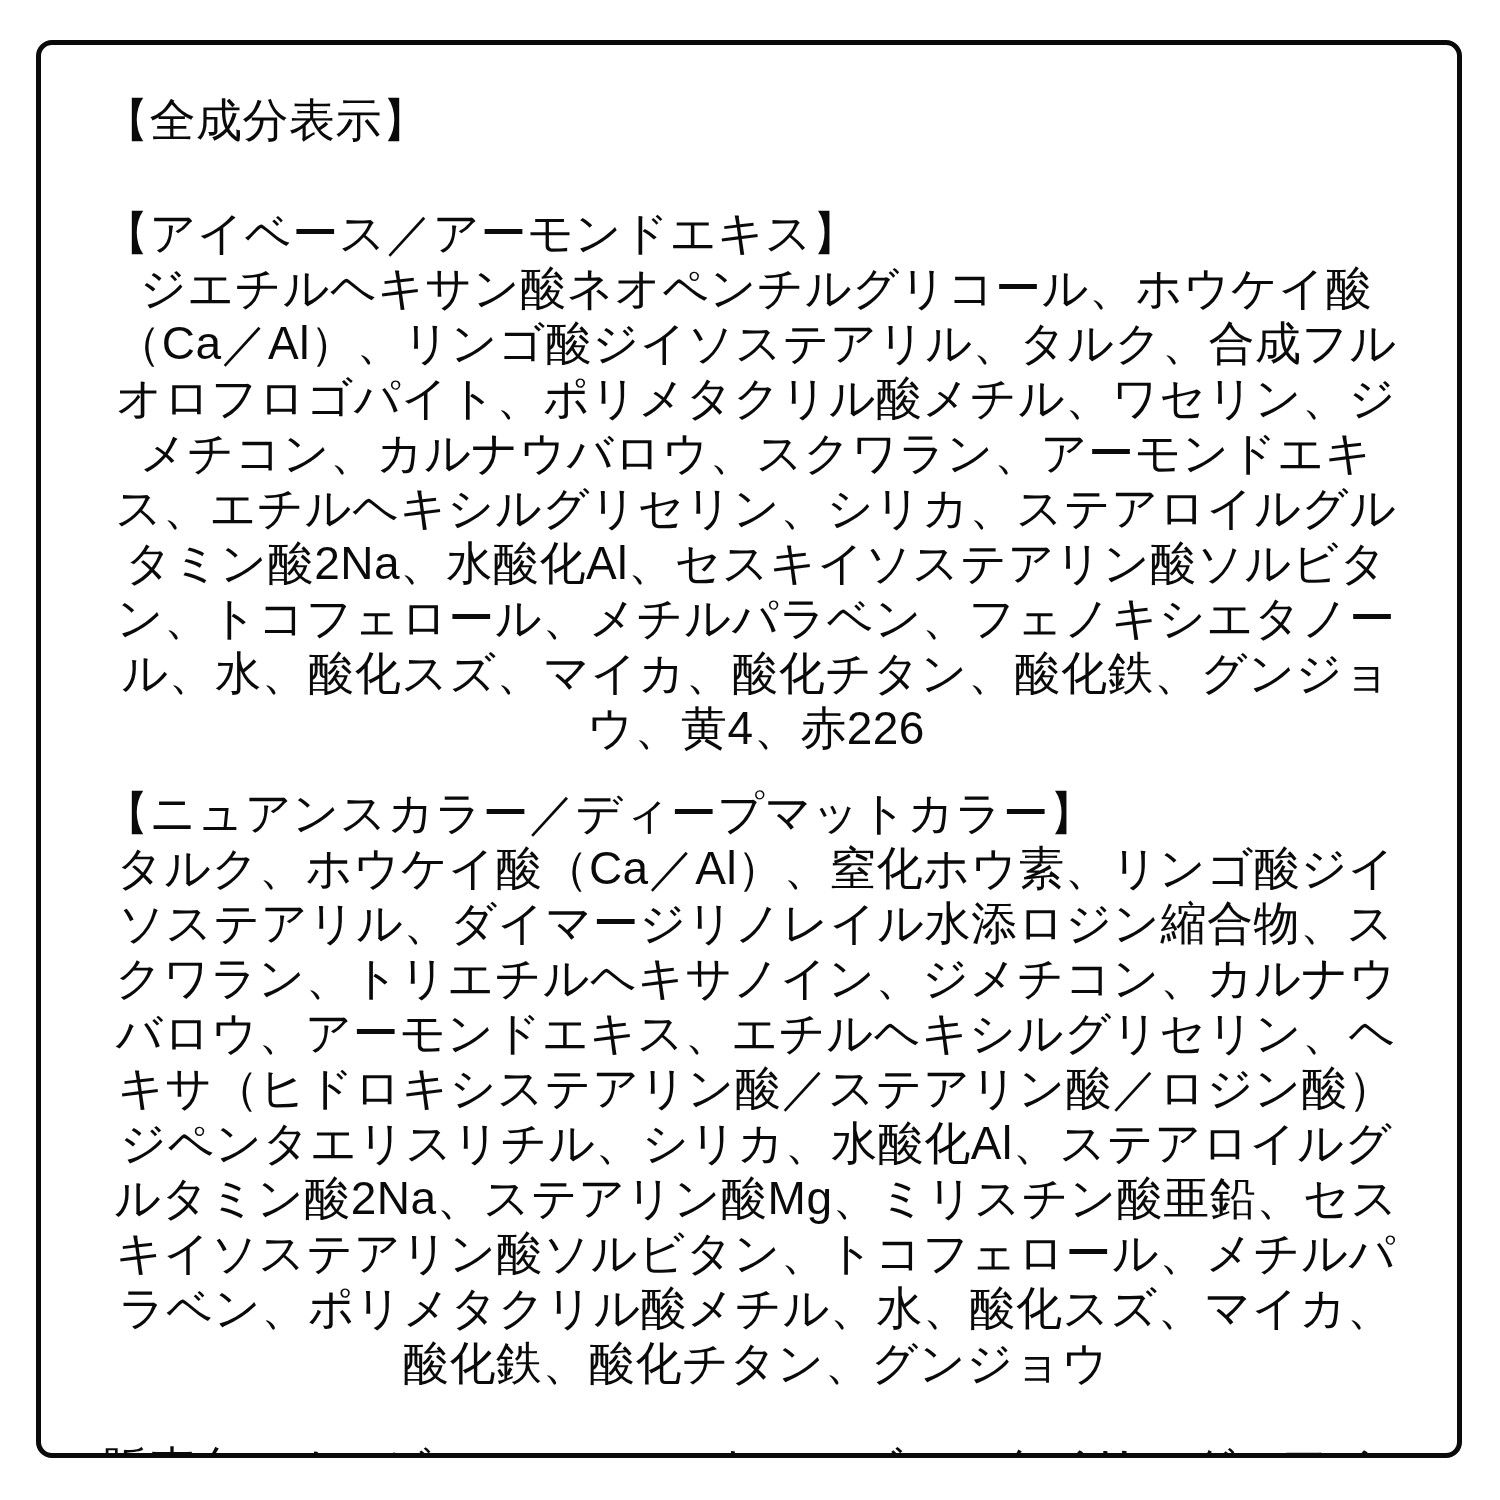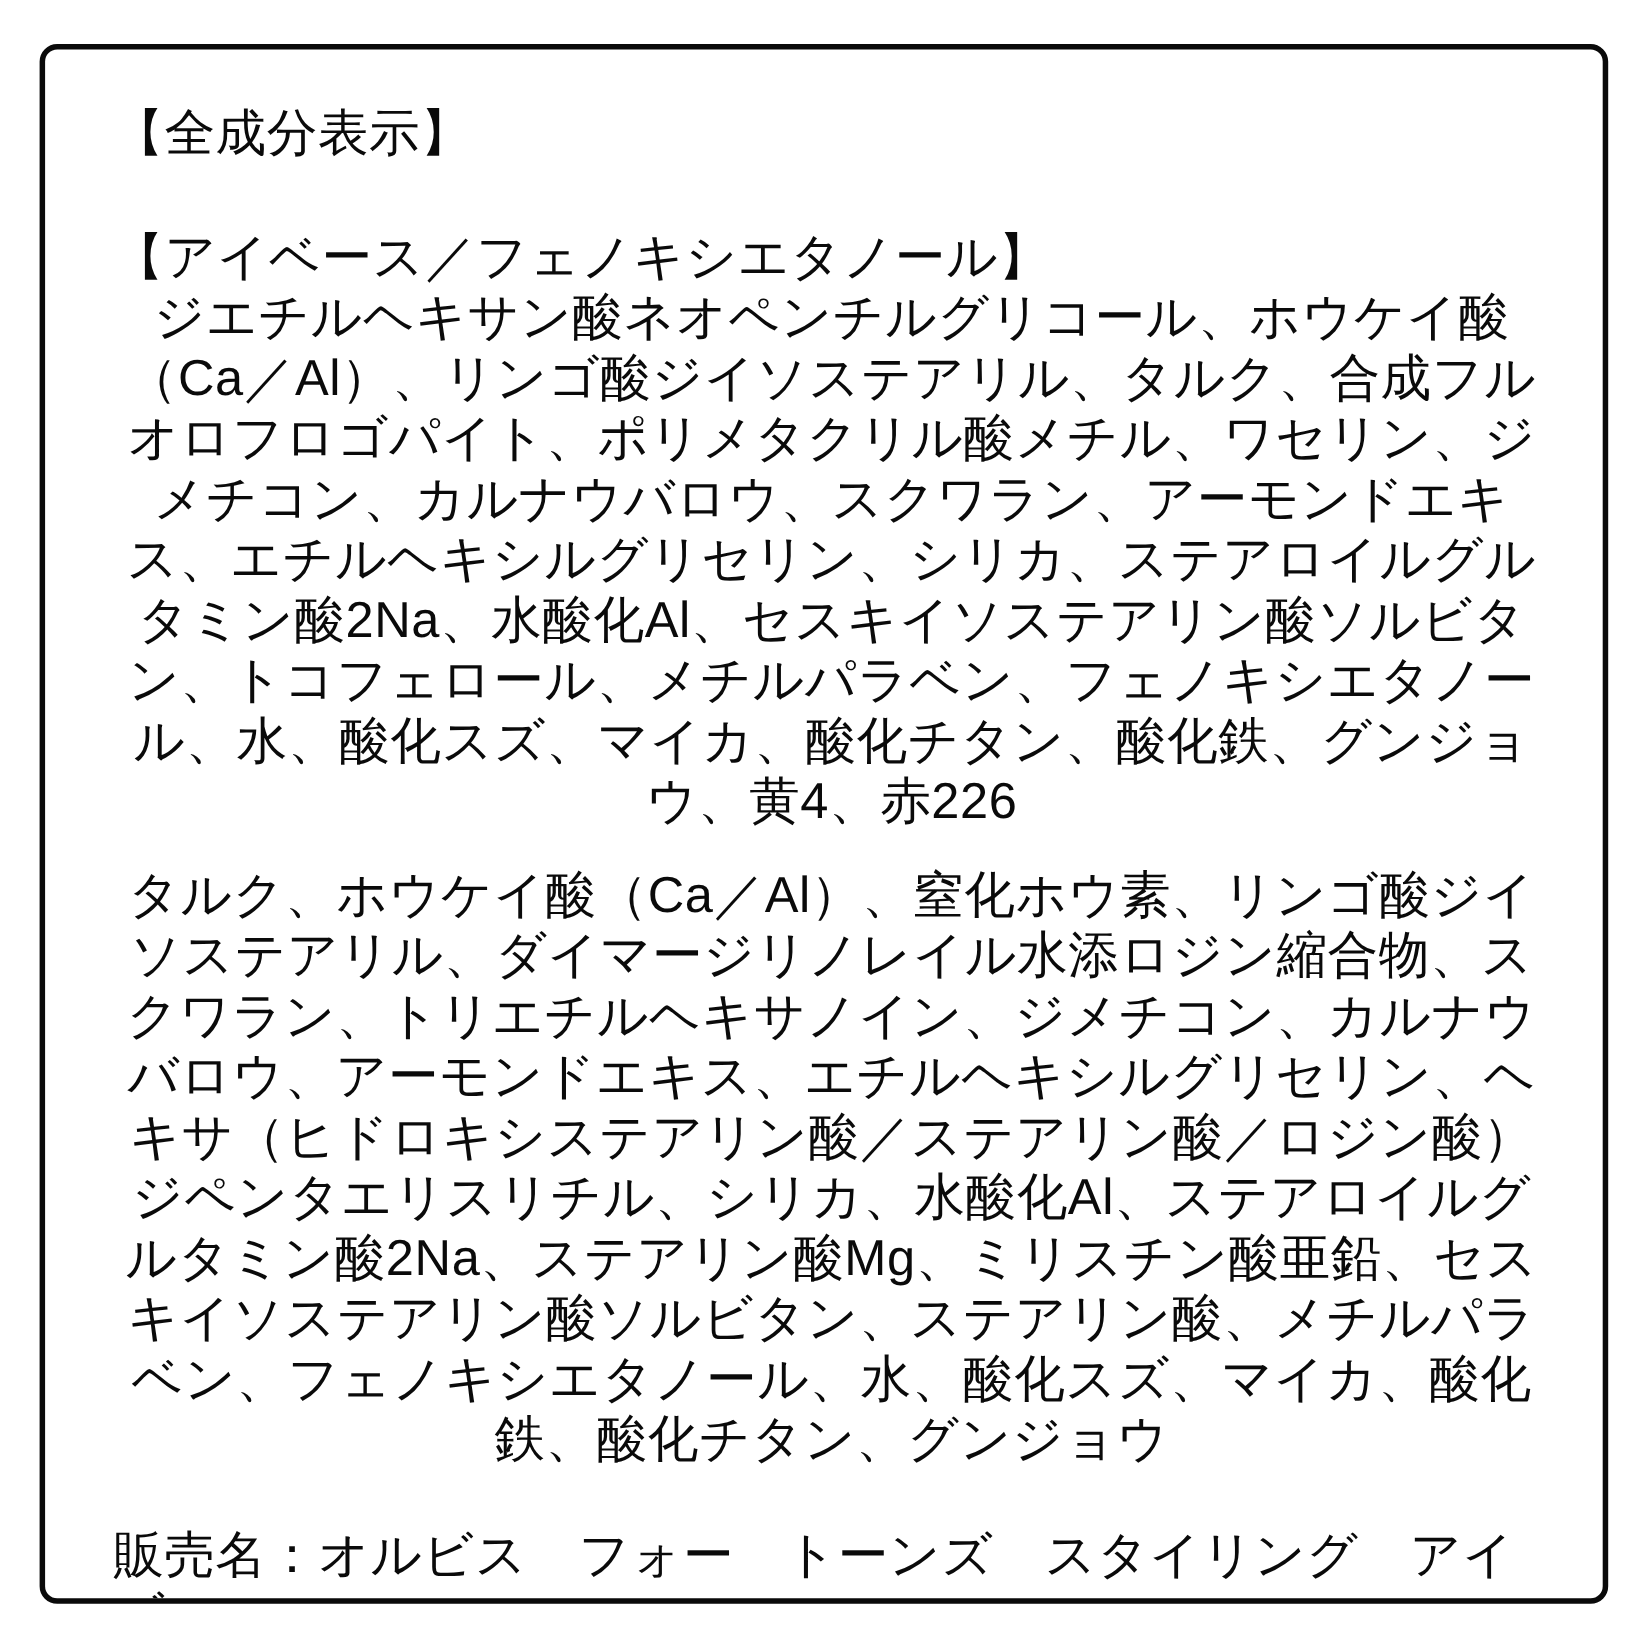--- a/index.html
+++ b/index.html
@@ -63,26 +63,27 @@
   }
 </style>
 </head>
 <body>
 
 <div class="label-card">
 
   <h1 class="txt doc-title">【全成分表示】</h1>
 
   <div class="section">
-    <h2 class="txt section-heading">【アイベース／フェノキシエタノール】</h2>
+    <h2 class="txt section-heading">【アイベース／アーモンドエキス】</h2>
     <p class="txt section-body">ジエチルヘキサン酸ネオペンチルグリコール、ホウケイ酸（Ca／Al）、リンゴ酸ジイソステアリル、タルク、合成フルオロフロゴパイト、ポリメタクリル酸メチル、ワセリン、ジメチコン、カルナウバロウ、スクワラン、アーモンドエキス、エチルヘキシルグリセリン、シリカ、ステアロイルグルタミン酸2Na、水酸化Al、セスキイソステアリン酸ソルビタン、トコフェロール、メチルパラベン、フェノキシエタノール、水、酸化スズ、マイカ、酸化チタン、酸化鉄、グンジョウ、黄4、赤226</p>
   </div>
 
   <div class="section">
-    <p class="txt section-body">タルク、ホウケイ酸（Ca／Al）、窒化ホウ素、リンゴ酸ジイソステアリル、ダイマージリノレイル水添ロジン縮合物、スクワラン、トリエチルヘキサノイン、ジメチコン、カルナウバロウ、アーモンドエキス、エチルヘキシルグリセリン、ヘキサ（ヒドロキシステアリン酸／ステアリン酸／ロジン酸）ジペンタエリスリチル、シリカ、水酸化Al、ステアロイルグルタミン酸2Na、ステアリン酸Mg、ミリスチン酸亜鉛、セスキイソステアリン酸ソルビタン、ステアリン酸、メチルパラベン、フェノキシエタノール、水、酸化スズ、マイカ、酸化鉄、酸化チタン、グンジョウ</p>
+    <h2 class="txt section-heading">【ニュアンスカラー／ディープマットカラー】</h2>
+    <p class="txt section-body">タルク、ホウケイ酸（Ca／Al）、窒化ホウ素、リンゴ酸ジイソステアリル、ダイマージリノレイル水添ロジン縮合物、スクワラン、トリエチルヘキサノイン、ジメチコン、カルナウバロウ、アーモンドエキス、エチルヘキシルグリセリン、ヘキサ（ヒドロキシステアリン酸／ステアリン酸／ロジン酸）ジペンタエリスリチル、シリカ、水酸化Al、ステアロイルグルタミン酸2Na、ステアリン酸Mg、ミリスチン酸亜鉛、セスキイソステアリン酸ソルビタン、トコフェロール、メチルパラベン、ポリメタクリル酸メチル、水、酸化スズ、マイカ、酸化鉄、酸化チタン、グンジョウ</p>
   </div>
 
   <div class="footer-block">
     <p class="txt product-name-line">販売名：オルビス　フォー　トーンズ　スタイリング　アイズ</p>
 
   </div>
 
 </div>
 
 </body></html>

